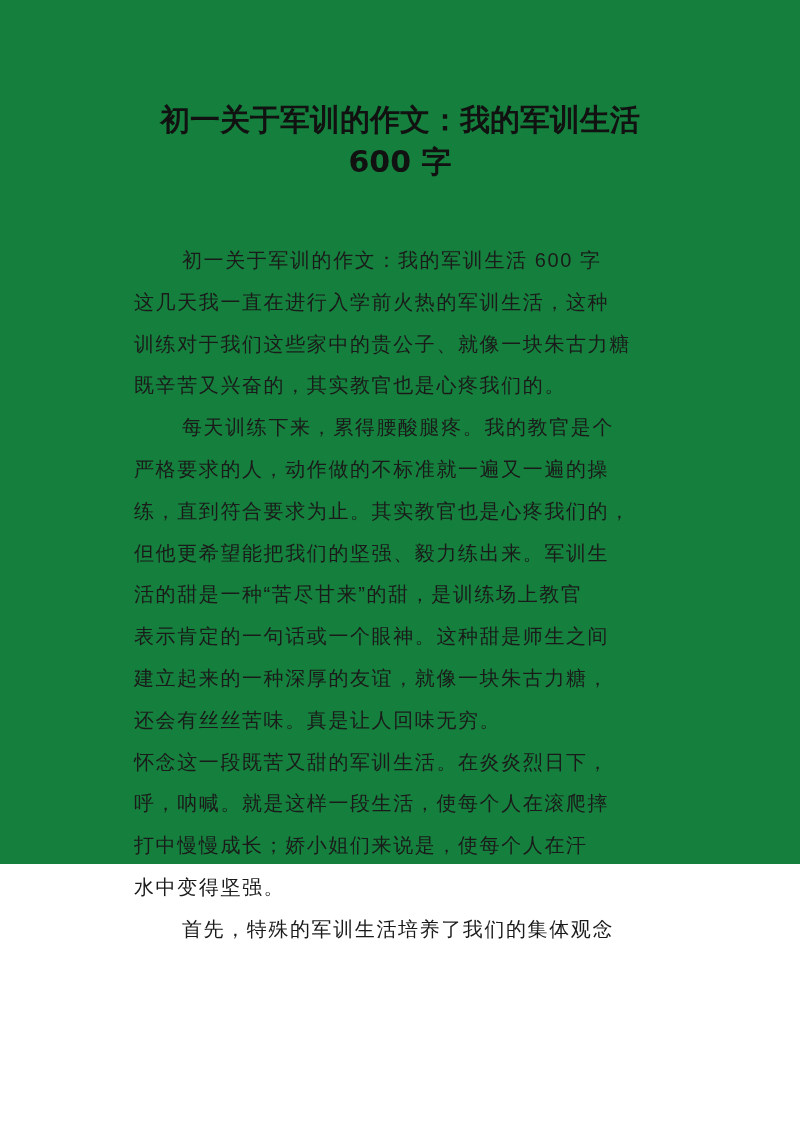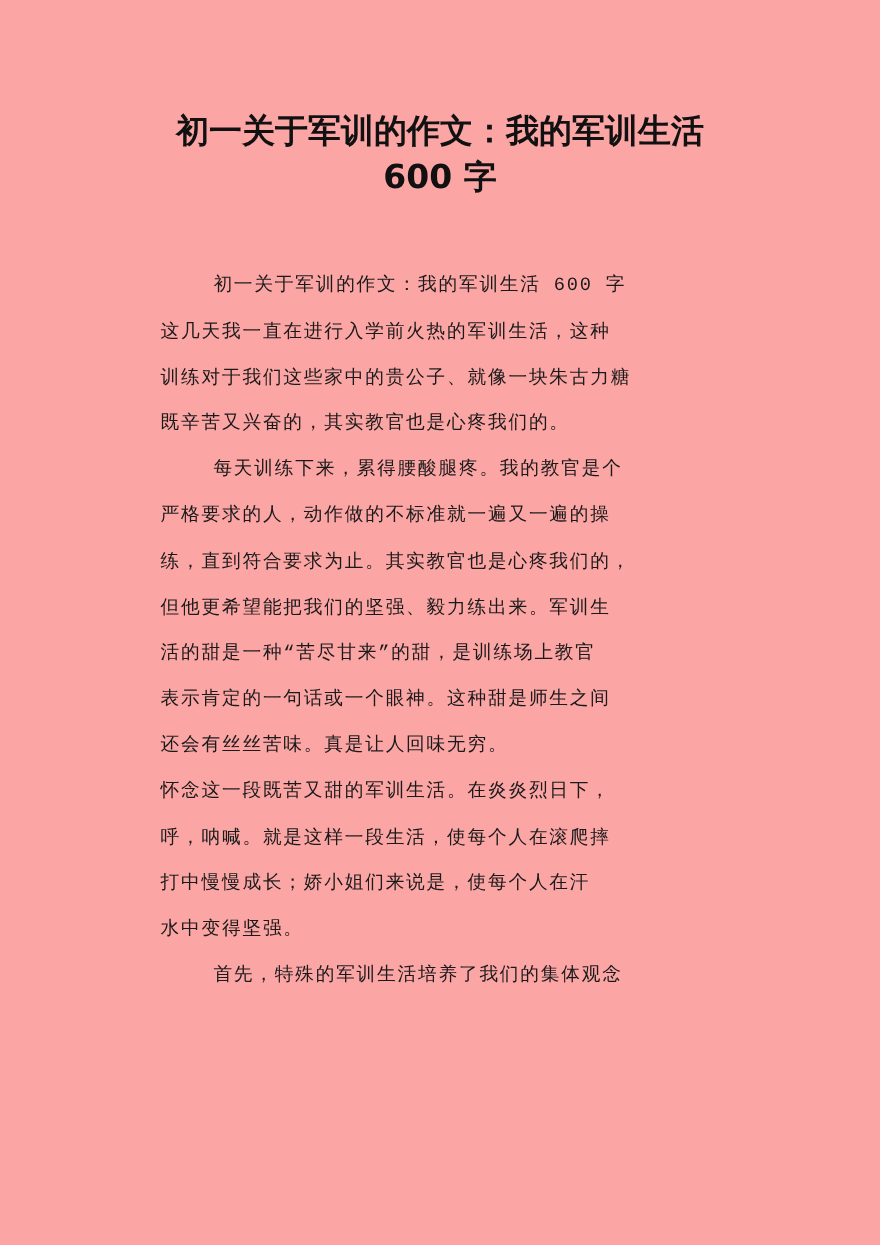--- a/index.html
+++ b/index.html
@@ -11,46 +11,45 @@
       width: 800px;
       height: 1132px;
       position: relative;
       overflow: hidden;
       color: #111111;
     }
     .page {
       position: absolute;
       left: 0; top: 0;
       width: 800px;
-      height: 1132px;
-      background: #fca5a5;
+      height: 864px;
+      background: #15803d;
     }
     .title {
       position: absolute;
       left: 0;
       width: 800px;
       text-align: center;
       font-family: "DejaVu Sans", "Liberation Sans", sans-serif;
       font-weight: bold;
       font-size: 30px;
       line-height: 44px;
       color: #111111;
       letter-spacing: 0px;
     }
     .title-line-1 { top: 98px; }
     .title-line-2 { top: 140px; }
     .body {
       position: absolute;
       left: 134px;
       top: 240px;
       width: 540px;
-      font-family: Liberation Mono, monospace;
-      font-size: 17px;
+      font-family: Liberation Sans, sans-serif;
+      font-size: 20px;
       color: #1a1a1a;
-      margin-left: 12px;
     }
     .line {
       height: 41.8px;
       line-height: 41.8px;
       white-space: nowrap;
       letter-spacing: 1.6px;
     }
     .indent {
       padding-left: 48px;
     }
@@ -66,20 +65,21 @@
     <div class="line indent">初一关于军训的作文：我的军训生活 600 字</div>
     <div class="line">这几天我一直在进行入学前火热的军训生活，这种</div>
     <div class="line">训练对于我们这些家中的贵公子、就像一块朱古力糖</div>
     <div class="line">既辛苦又兴奋的，其实教官也是心疼我们的。</div>
     <div class="line indent">每天训练下来，累得腰酸腿疼。我的教官是个</div>
     <div class="line">严格要求的人，动作做的不标准就一遍又一遍的操</div>
     <div class="line">练，直到符合要求为止。其实教官也是心疼我们的，</div>
     <div class="line">但他更希望能把我们的坚强、毅力练出来。军训生</div>
     <div class="line">活的甜是一种“苦尽甘来”的甜，是训练场上教官</div>
     <div class="line">表示肯定的一句话或一个眼神。这种甜是师生之间</div>
+    <div class="line">建立起来的一种深厚的友谊，就像一块朱古力糖，</div>
     <div class="line">还会有丝丝苦味。真是让人回味无穷。</div>
     <div class="line">怀念这一段既苦又甜的军训生活。在炎炎烈日下，</div>
     <div class="line">呼，呐喊。就是这样一段生活，使每个人在滚爬摔</div>
     <div class="line">打中慢慢成长；娇小姐们来说是，使每个人在汗</div>
     <div class="line">水中变得坚强。</div>
     <div class="line indent">首先，特殊的军训生活培养了我们的集体观念</div>
   </div>
 </div>
 
 </body></html>

